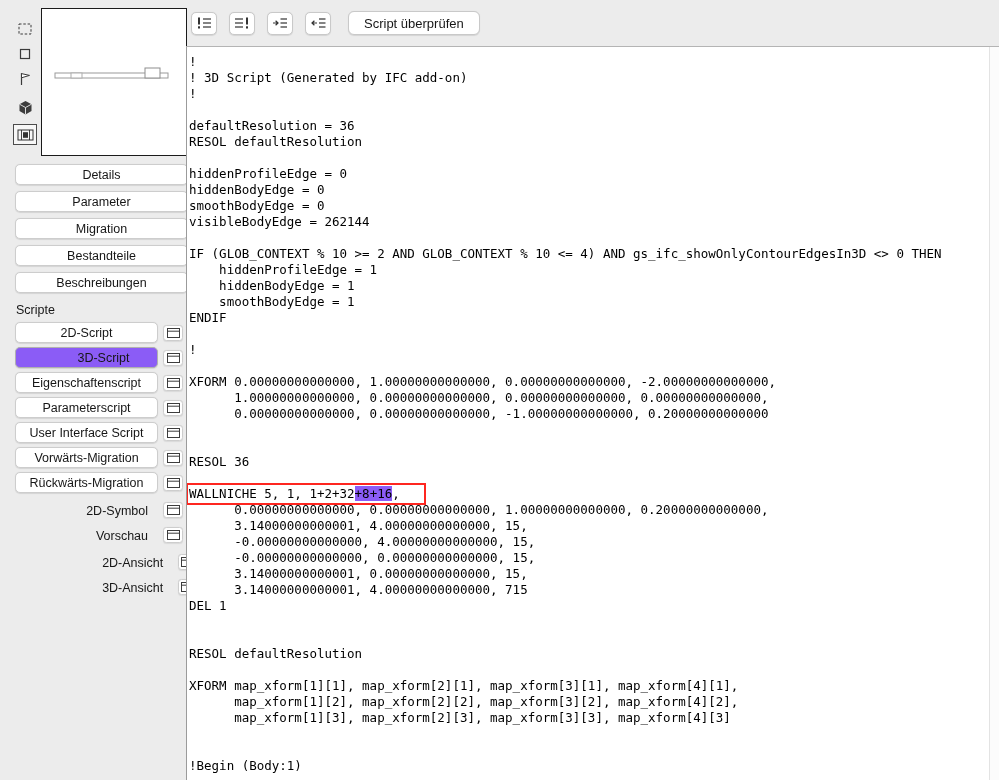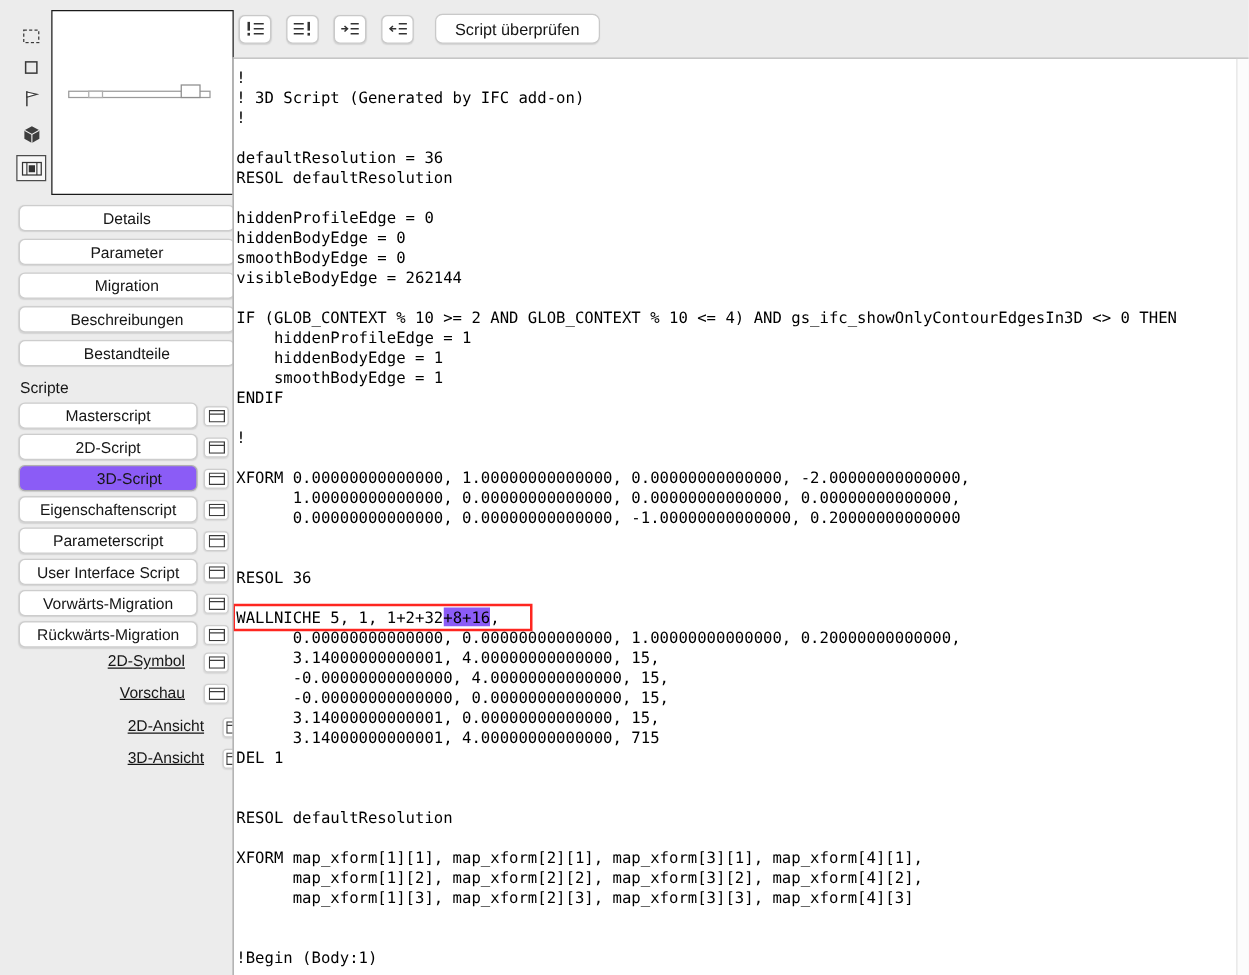--- a/index.html
+++ b/index.html
@@ -37,21 +37,21 @@
   .btn.script { width:143px; }
   .win-btn {
     width:20px; height:16px; margin-left:5px; padding:0;
     background:#fff; border:1px solid #cdcdcd; border-radius:3.5px;
     display:flex; align-items:center; justify-content:center;
     box-shadow:0 0.5px 1px rgba(0,0,0,0.08);
   }
 
   .plain-rows { margin-top:2px; }
   .view-rows { margin-top:6px;padding-left:32px; }
-  .plain-row { display:flex; align-items:flex-start; margin:0 0 4px 5px; height:21px;text-decoration:underline; }
+  .plain-row { display:flex; align-items:flex-end; margin:0 0 4px 5px; height:21px; }
   .plain-label { width:143px; text-align:right; padding-right:10px; font-size:12.5px; color:#161616; }
 
   
   .toolbar { position:absolute; left:186px; top:0; width:813px; height:46px; display:flex; align-items:center; padding-left:5px; }
   .tool-btn {
     width:26px; height:23px; margin-right:12px; padding:0;
     background:#fff; border:1px solid #c9c9c9; border-radius:5px;
     display:flex; align-items:center; justify-content:center;
     box-shadow:0 0.5px 1px rgba(0,0,0,0.10);
   }
@@ -126,36 +126,27 @@
           <rect x="103" y="59" width="15" height="10" fill="#fff" stroke="#8d8d8d" stroke-width="1"></rect>
           <rect x="29" y="64" width="11" height="5" fill="#fff" stroke="#adadad" stroke-width="1"></rect>
         </svg>
       </div>
     </div>
 
     <div class="nav-buttons">
       <button class="btn wide">Details</button>
       <button class="btn wide">Parameter</button>
       <button class="btn wide">Migration</button>
+      <button class="btn wide">Bestandteile</button>
       <button class="btn wide">Beschreibungen</button>
-      <button class="btn wide">Bestandteile</button>
     </div>
 
     <div class="section-label">Scripte</div>
 
     <div class="script-rows">
-      <div class="script-row">
-        <button class="btn script">Masterscript</button>
-        <button class="win-btn">
-            <svg width="13" height="10" viewBox="0 0 13 10">
-              <rect x="0.5" y="0.5" width="12" height="9" fill="none" stroke="#3c3c3c"></rect>
-              <line x1="0.5" y1="3.2" x2="12.5" y2="3.2" stroke="#3c3c3c"></line>
-            </svg>
-          </button>
-      </div>
       <div class="script-row">
         <button class="btn script">2D-Script</button>
         <button class="win-btn">
             <svg width="13" height="10" viewBox="0 0 13 10">
               <rect x="0.5" y="0.5" width="12" height="9" fill="none" stroke="#3c3c3c"></rect>
               <line x1="0.5" y1="3.2" x2="12.5" y2="3.2" stroke="#3c3c3c"></line>
             </svg>
           </button>
       </div>
       <div class="script-row">

